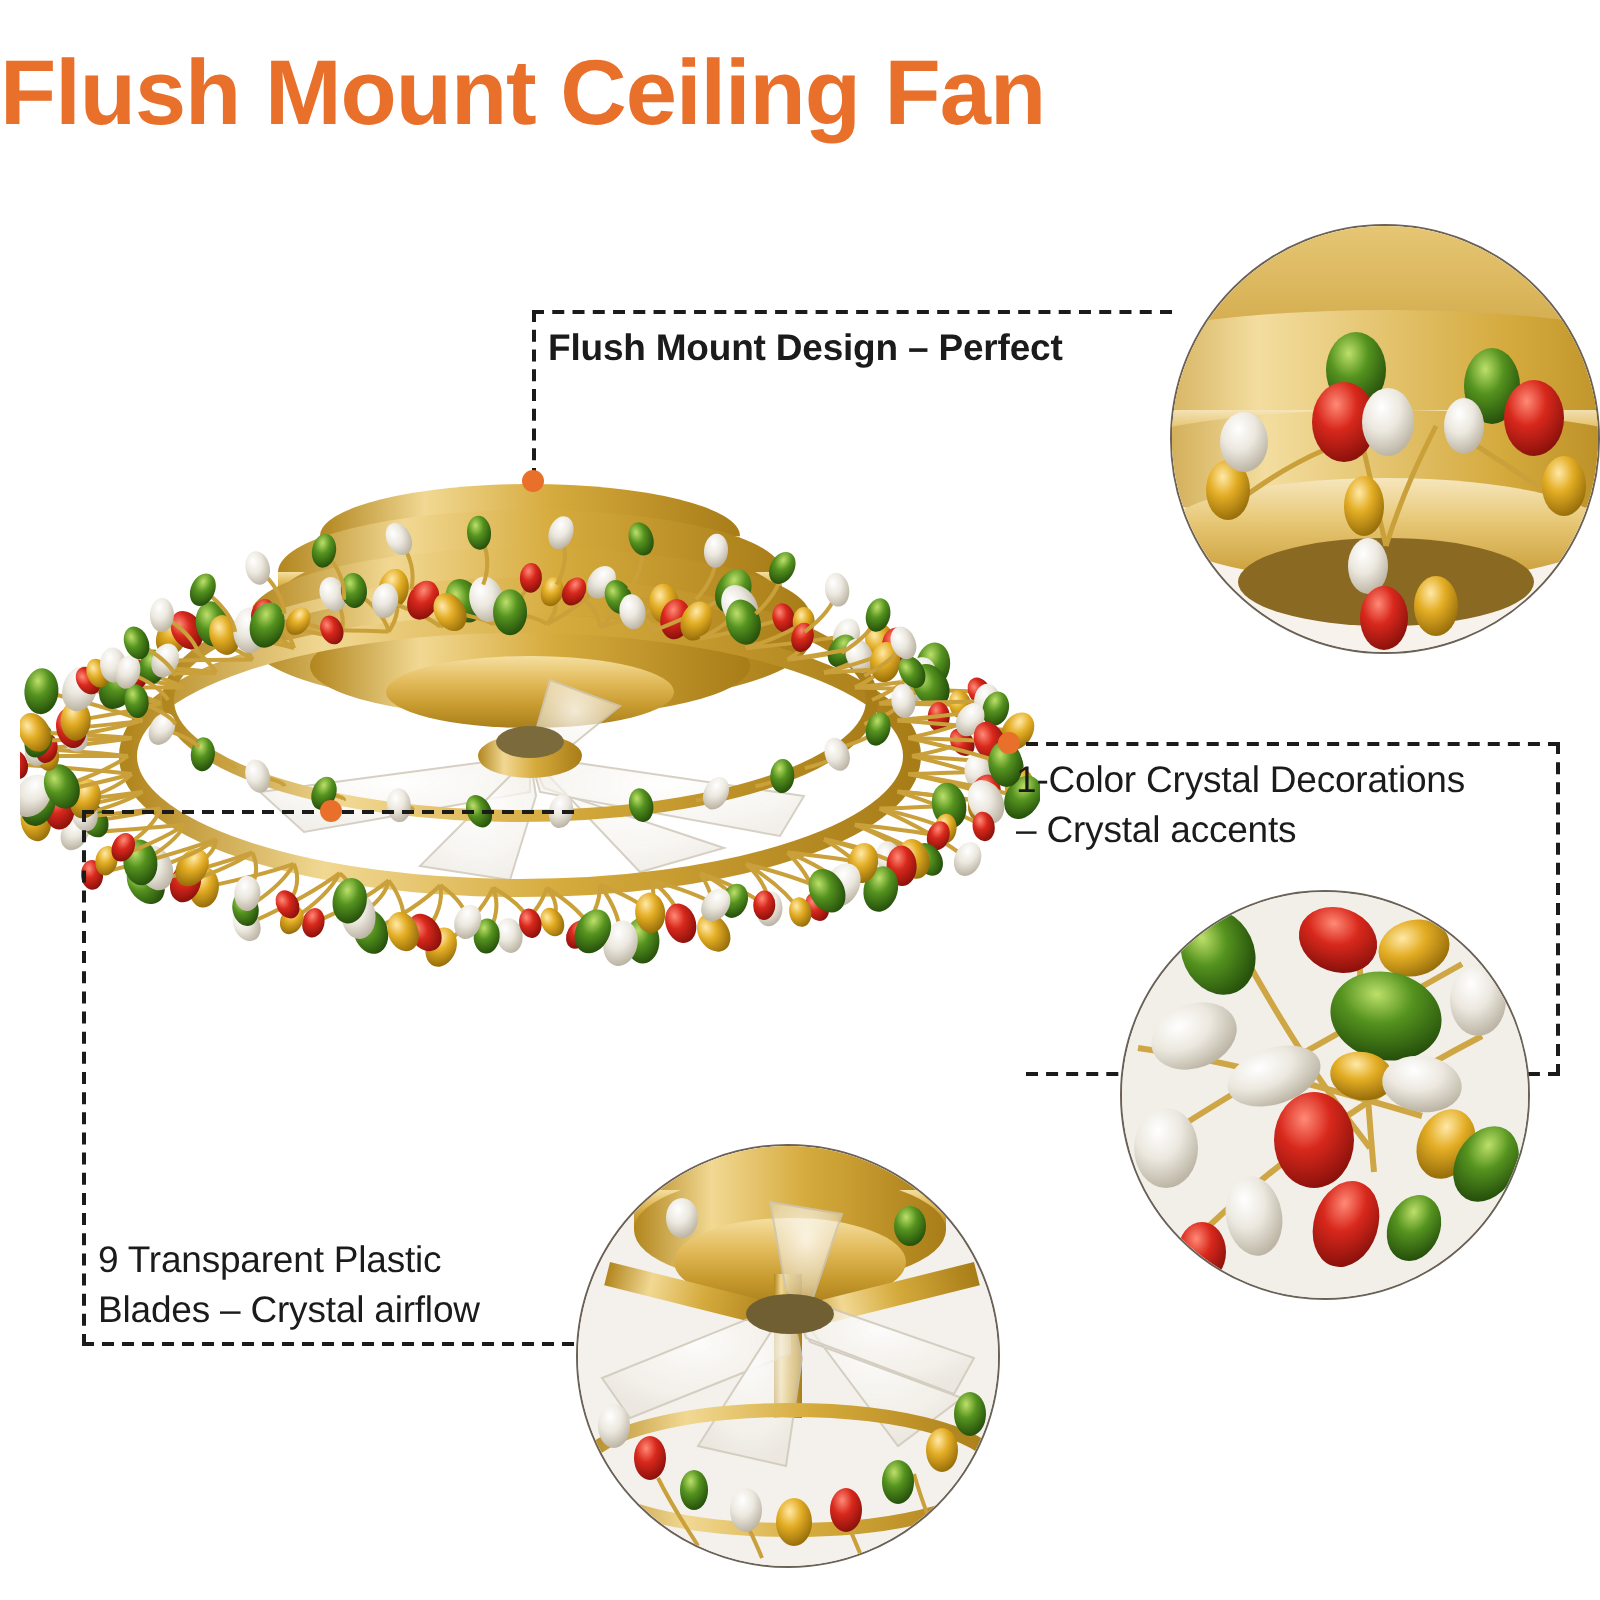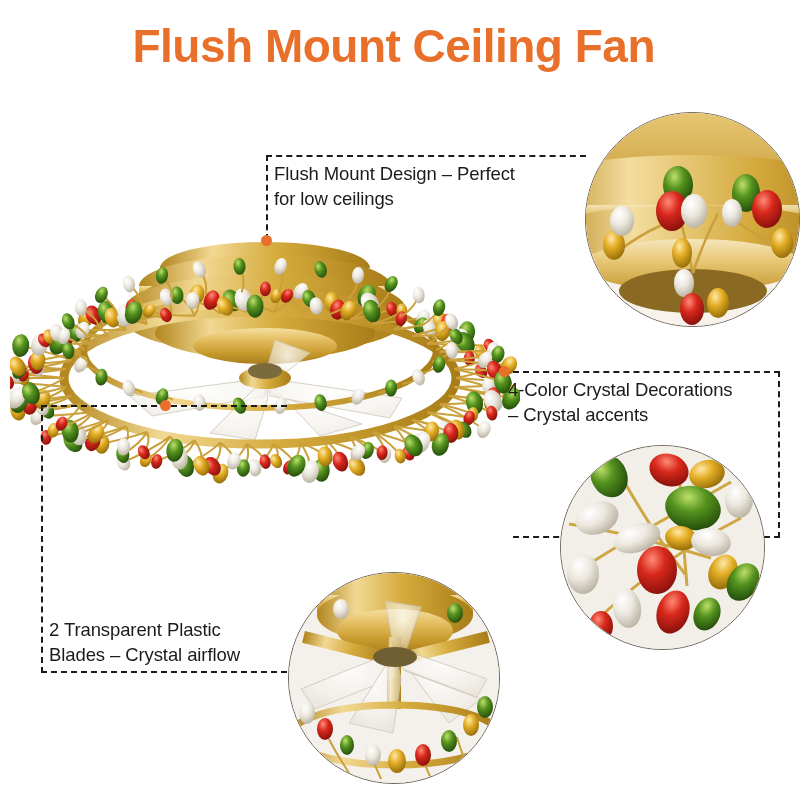--- a/index.html
+++ b/index.html
@@ -15,21 +15,21 @@
     overflow: hidden;
     font-family: "Liberation Sans", sans-serif;
   }
 
   
   .title {
     position: absolute;
     left: 0;
     top: 22px;
     width: 655px;
-    text-align: right;
+    text-align: left;
     font-size: 46px;
     font-weight: bold;
     color: #E8702A;
     letter-spacing: -0.5px;
     line-height: 1.05;
     white-space: nowrap;
   }
 
   
   .callout-box {
@@ -476,40 +476,39 @@
           <ellipse cx="429.0549096979498" cy="79.52843498469399" rx="6" ry="8.5" fill="url(#cGreen)" transform="rotate(14 429.0549096979498 79.52843498469399)"></ellipse>
           <path d="M422.1539777291498 109.94112193256993 Q 437.93545373648783 101.69365178766337 441.71692974382586 93.44618164275681" stroke="#c9a03a" stroke-width="2" fill="none"></path>
           <ellipse cx="441.71692974382586" cy="93.44618164275681" rx="6" ry="8.5" fill="url(#cClear)" transform="rotate(-23 441.71692974382586 93.44618164275681)"></ellipse>
         </g>
     </svg>
   </div>
 
   <div class="callout-box" style="left:266px; top:155px; width:320px; height:85px;
               border-top:2px dashed #1b1b1b; border-left:2px dashed #1b1b1b;">
   </div>
-  <div class="callout-text" style="left:274px; top:162px; width:300px;">
+  <div class="callout-text" style="left:274px; top:162px; width:300px;font-weight:bold;">
     <div>Flush Mount Design – Perfect</div>
-    <div>for low ceilings</div>
   </div>
   <div class="dot" style="left:261px; top:235px;"></div>
 
   <div class="callout-box" style="left:513px; top:371px; width:267px; height:167px;
               border-top:2px dashed #1b1b1b; border-right:2px dashed #1b1b1b; border-bottom:2px dashed #1b1b1b;">
   </div>
   <div class="callout-text" style="left:508px; top:378px; width:276px;">
-    <div>4-Color Crystal Decorations</div>
+    <div>1-Color Crystal Decorations</div>
     <div>– Crystal accents</div>
   </div>
   <div class="dot" style="left:499px; top:366px;"></div>
 
   <div class="callout-box" style="left:41px; top:405px; width:246px; height:268px;
               border-top:2px dashed #1b1b1b; border-left:2px dashed #1b1b1b; border-bottom:2px dashed #1b1b1b;">
   </div>
   <div class="callout-text" style="left:49px; top:618px; width:240px;">
-    <div>2 Transparent Plastic</div>
+    <div>9 Transparent Plastic</div>
     <div>Blades – Crystal airflow</div>
   </div>
   <div class="dot" style="left:160px; top:400px;"></div>
 
   <div class="circle" style="left:585px; top:112px; width:215px; height:215px;">
     <svg width="215" height="215" viewBox="0 0 215 215">
       <defs>
         <linearGradient id="dg1" x1="0" y1="0" x2="0" y2="1">
           <stop offset="0%" stop-color="#f6e6bd"></stop>
           <stop offset="40%" stop-color="#e8c978"></stop>

